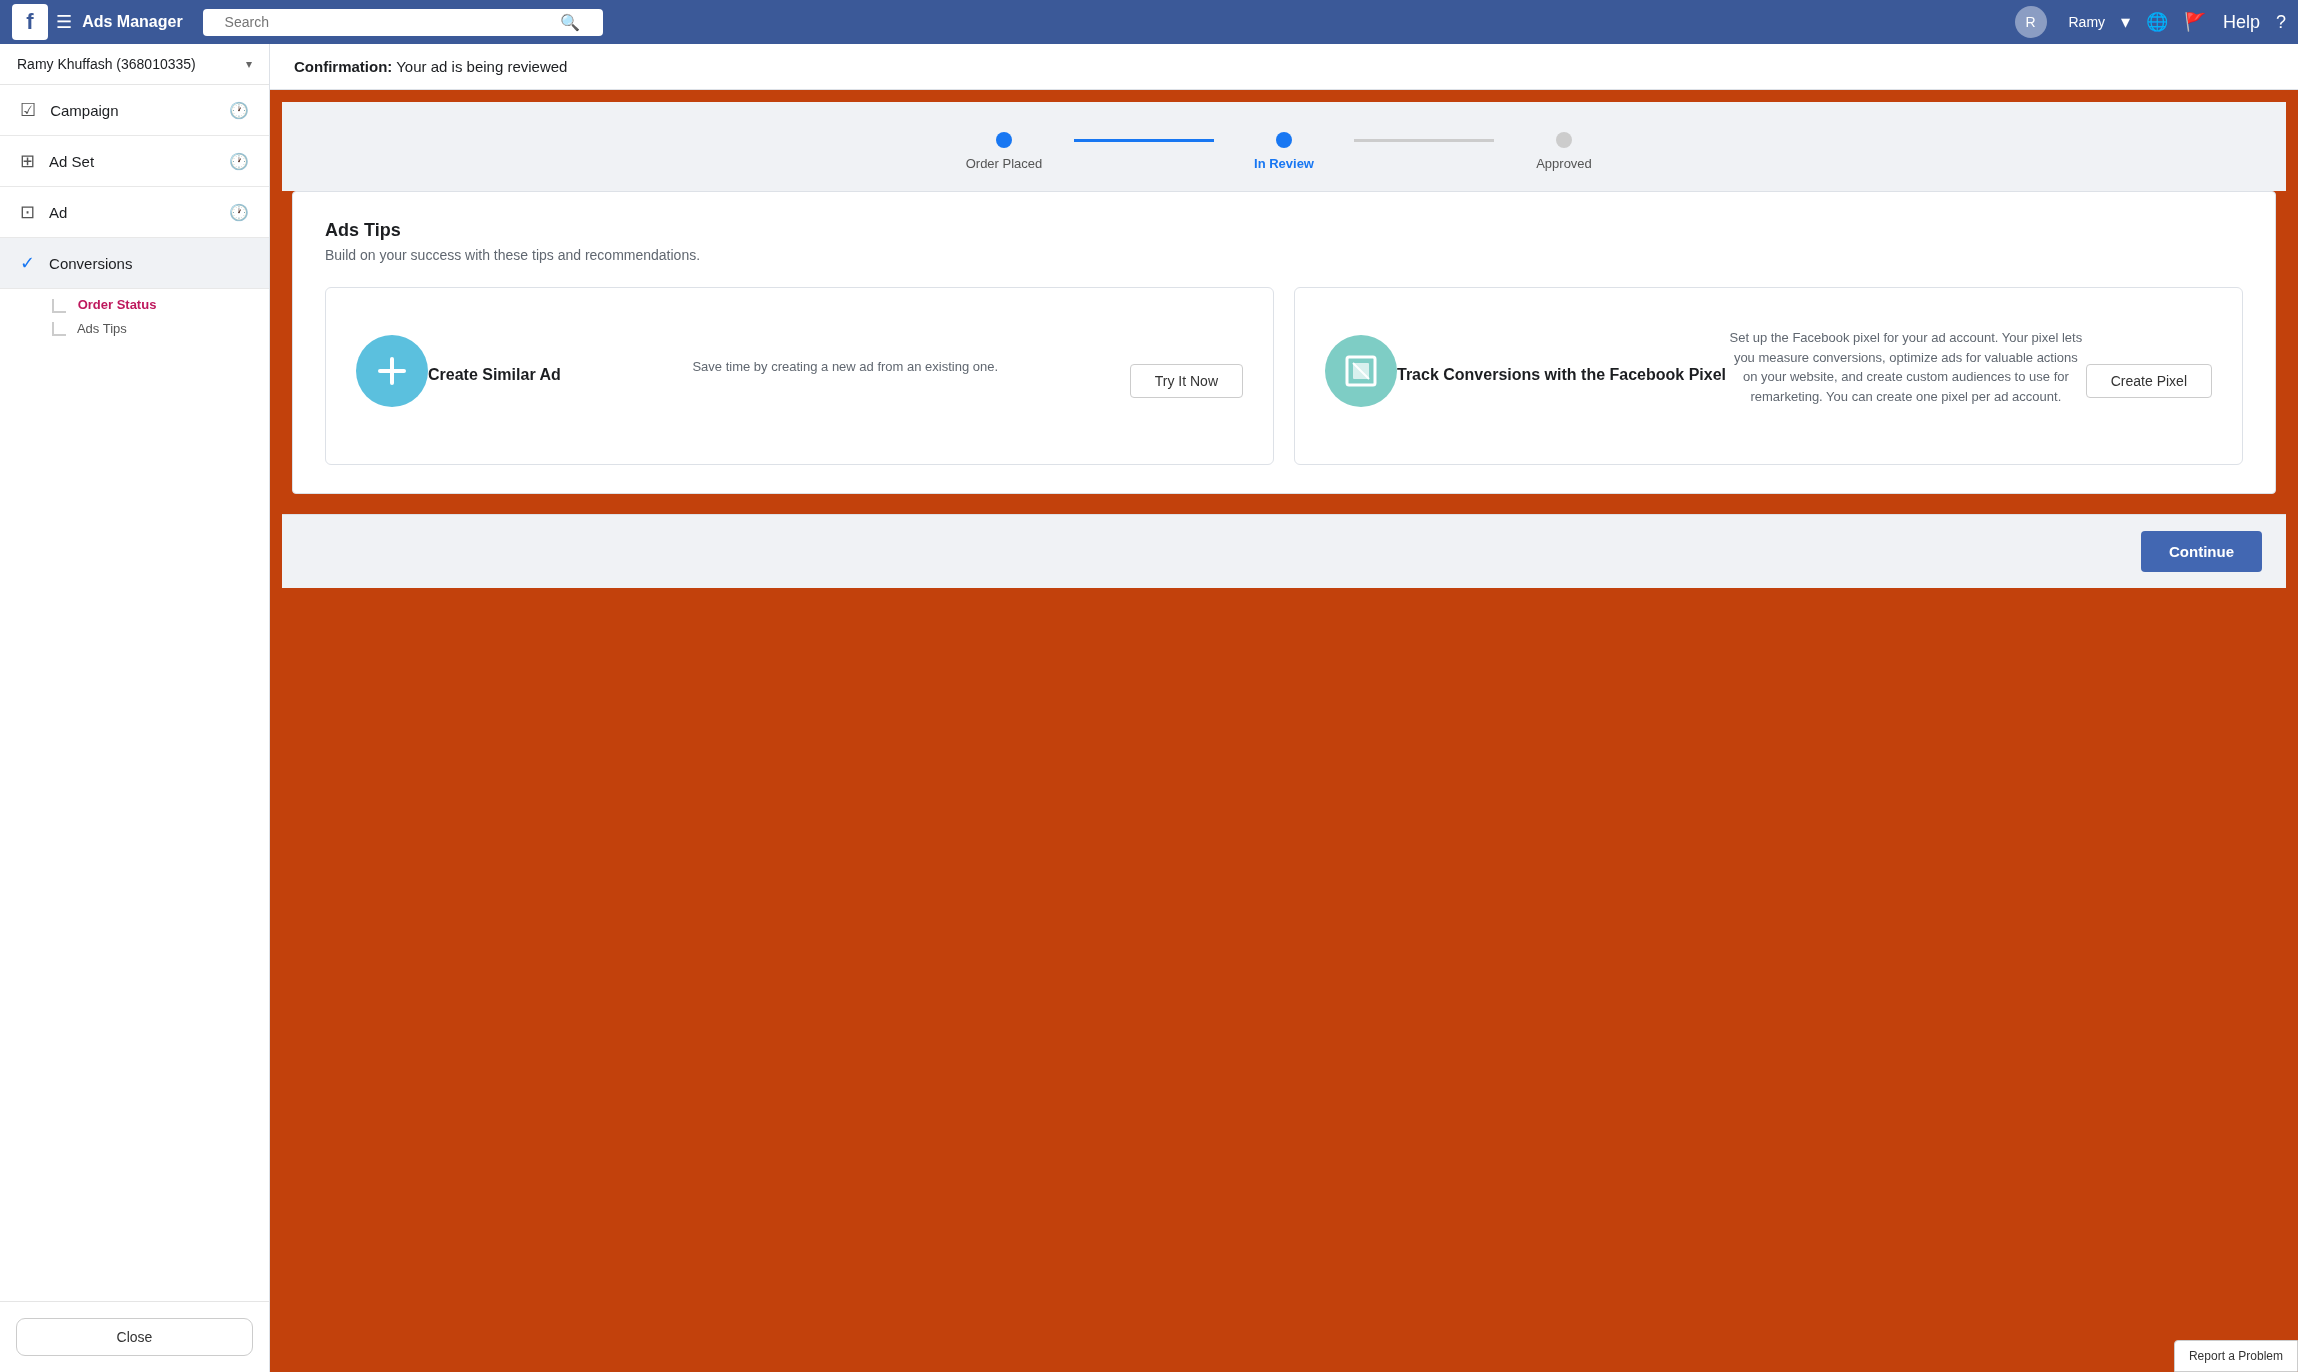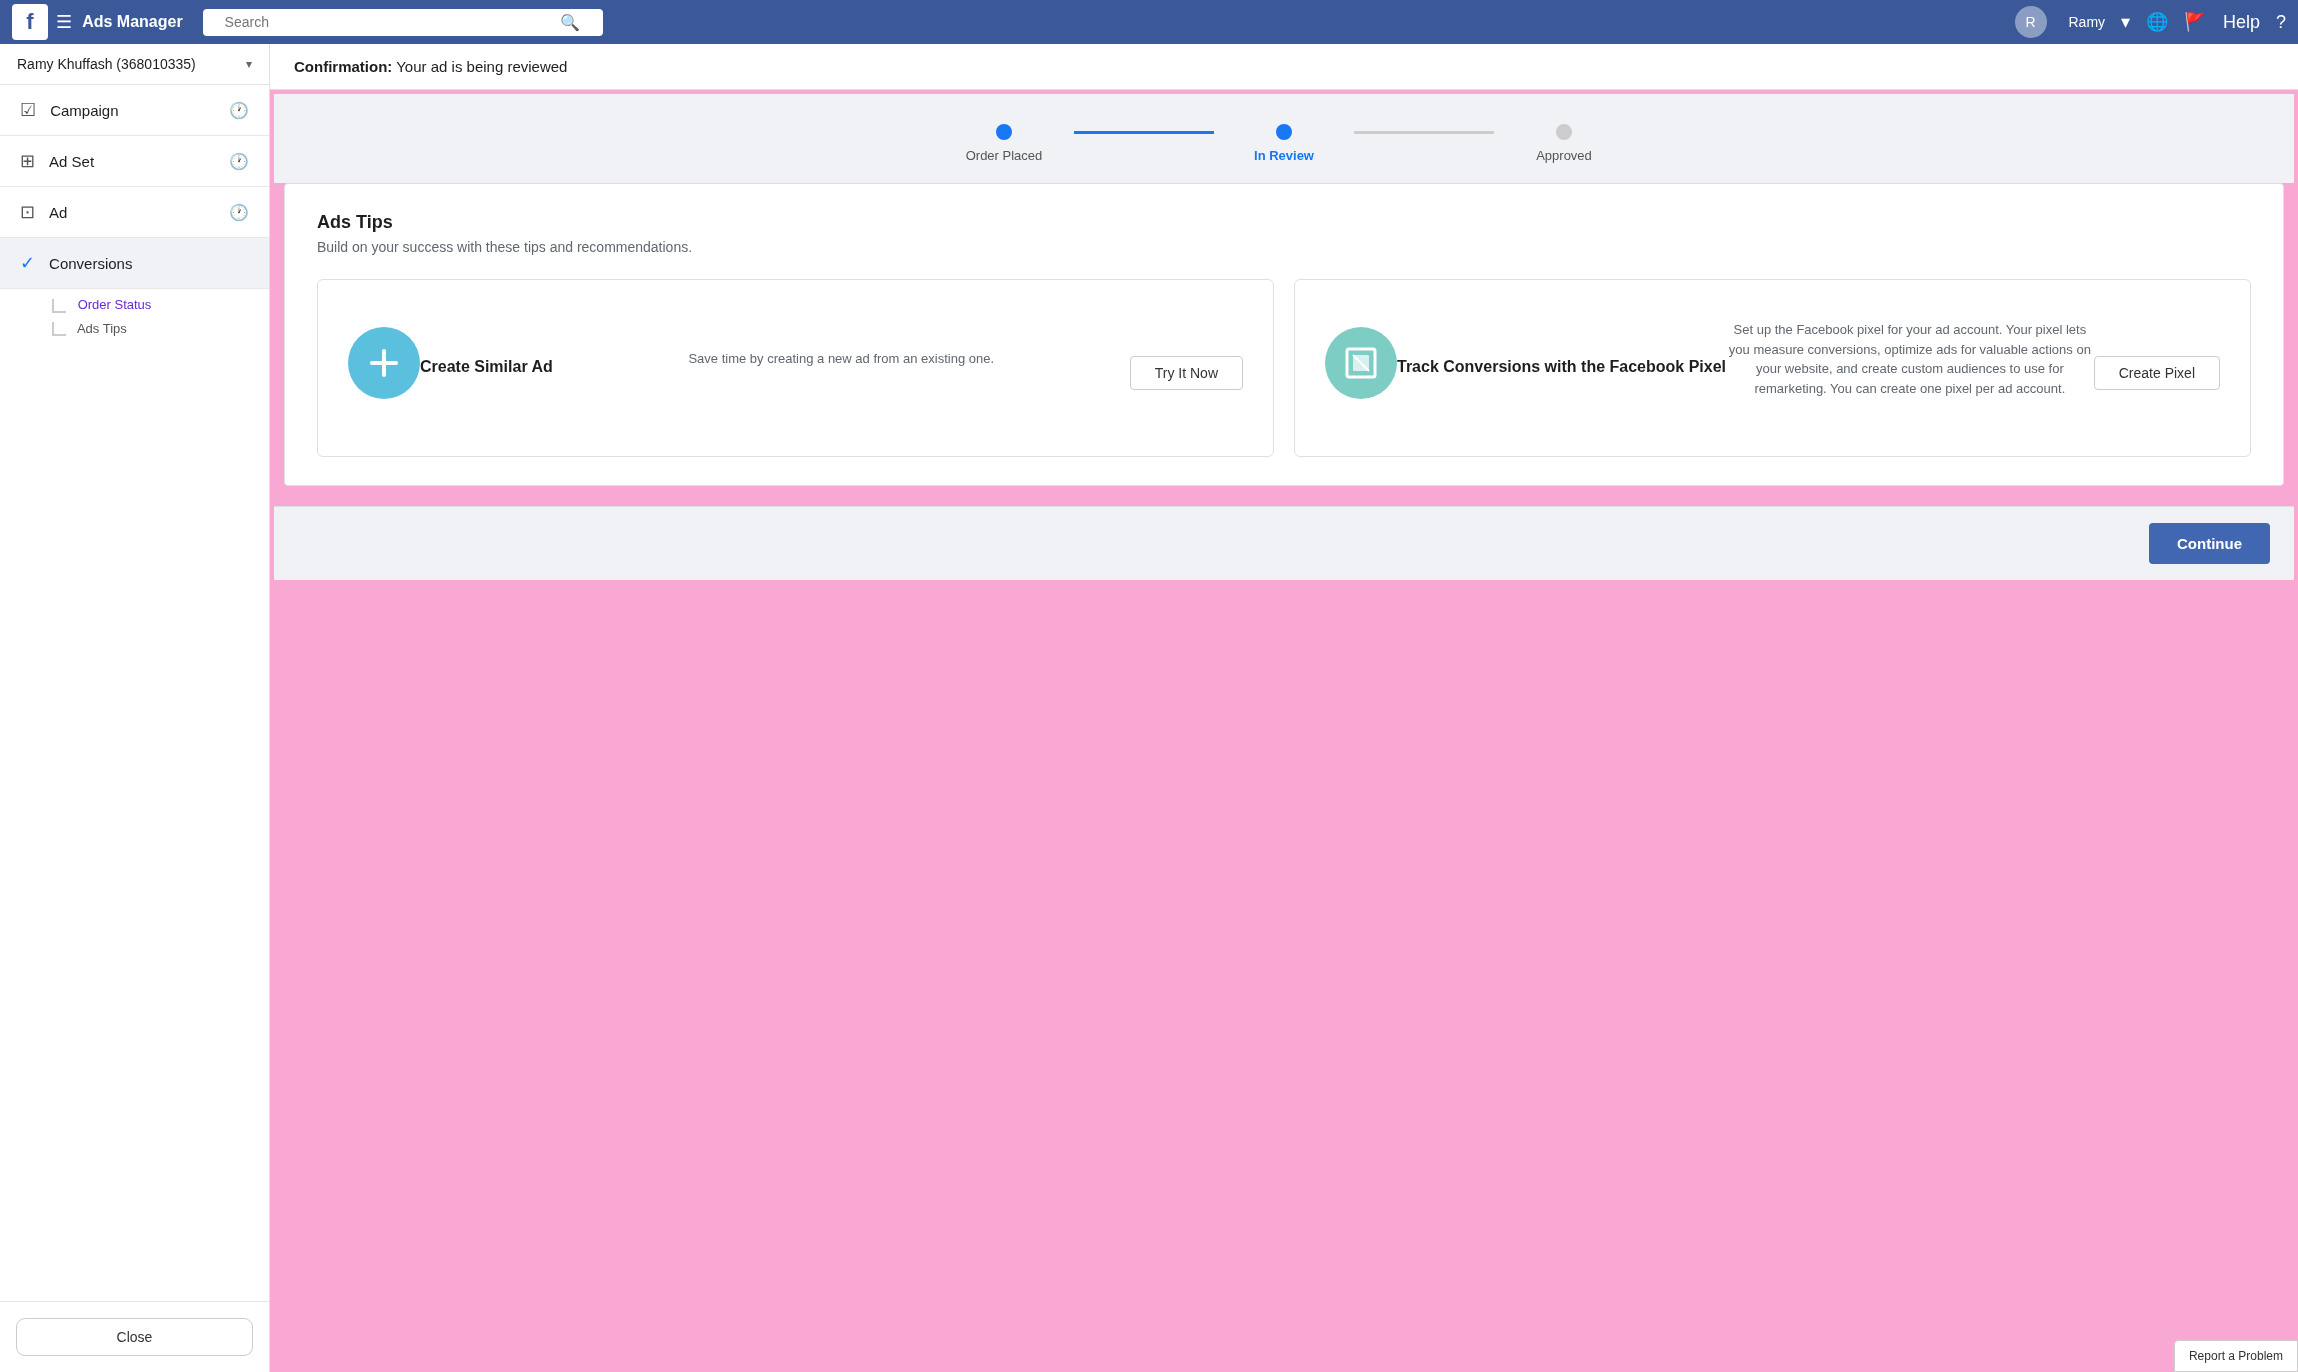--- a/index.html
+++ b/index.html
@@ -93,24 +93,24 @@
 
     .sidebar-item.active { background: #f0f2f5; }
     .sidebar-item.confirmation { color: #1c1e21; }
     .check-icon { color: #1877f2; margin-right: 14px; font-size: 18px; }
 
     .sidebar-sub {
       padding: 4px 0 8px 52px;
     }
     .sidebar-sub-item {
       font-size: 13px;
-      color: #6d28d9;
+      color: #be185d;
       padding: 4px 0;
       cursor: pointer;
-      font-weight: 400;
+      font-weight: 700;
     }
     .sidebar-sub-item.inactive {
       color: #555;
       font-weight: 400;
     }
     .sub-bullet {
       display: inline-block;
       width: 14px; height: 14px;
       border-left: 2px solid #ccc;
       border-bottom: 2px solid #ccc;
@@ -144,22 +144,22 @@
     }
     .page-header {
       background: #fff;
       border-bottom: 1px solid #dde1e7;
       padding: 14px 24px;
       font-size: 15px;
     }
     .page-header strong { font-weight: 700; }
 
     .content-area {
-      padding: 4px;
-      background: #f9a8d4;
+      padding: 12px;
+      background: #c2410c;
       flex: 1;
     }
 
     
     .progress-section {
       background: #f0f2f5;
       padding: 30px 40px 20px;
     }
     .stepper {
       display: flex;

